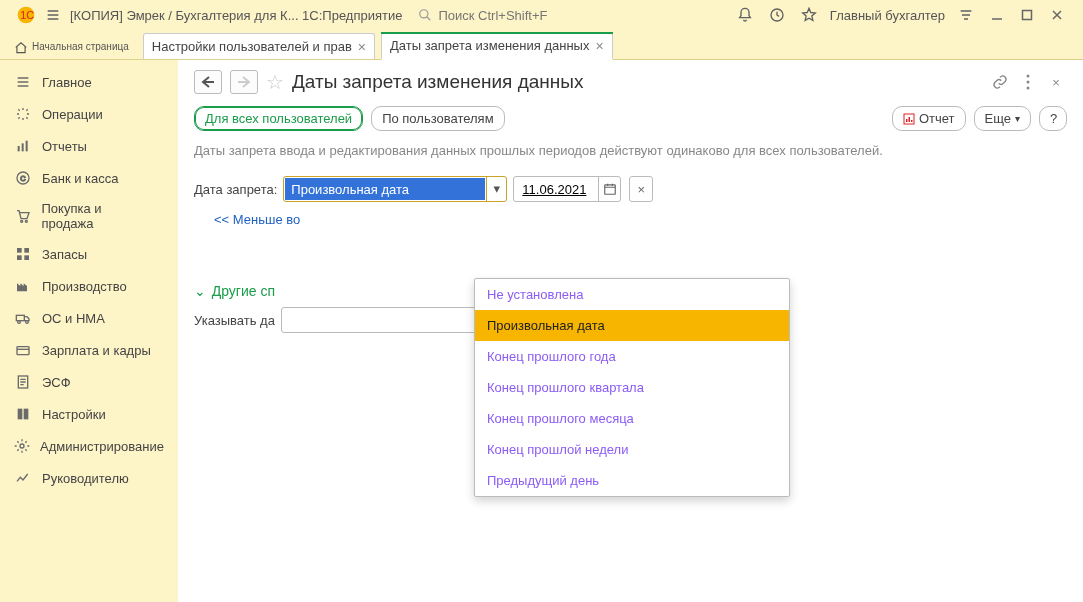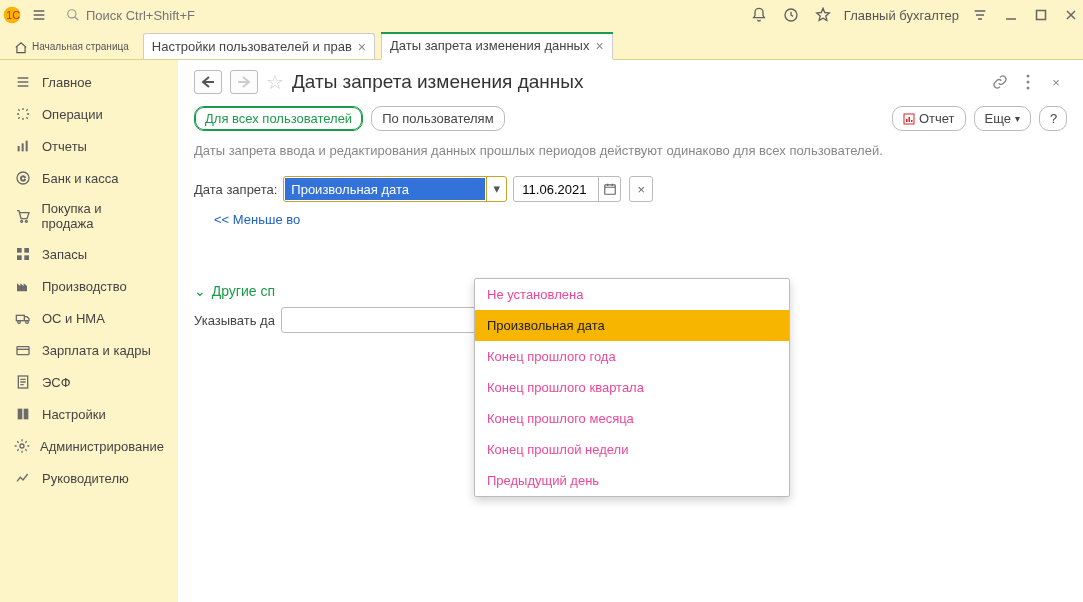--- a/index.html
+++ b/index.html
@@ -1,17 +1,17 @@
 <!DOCTYPE html>
 <html><head>
 <meta charset="utf-8">
 <style>
   *{box-sizing:border-box;font-family:Arial,sans-serif;}
   body{margin:0;padding:0;width:1083px;height:602px;background:#fff;overflow:hidden;font-size:13px;}
-  .titlebar{height:30px;background:#fdf4c8;display:flex;align-items:center;padding:0 2px;gap:6px;justify-content:flex-end;}
+  .titlebar{height:30px;background:#fdf4c8;display:flex;align-items:center;padding:0 16px;gap:6px;justify-content:flex-end;}
   .logo{width:20px;height:20px;display:inline-flex;align-items:center;justify-content:center;}
   .tb-icon{width:22px;height:22px;display:inline-flex;align-items:center;justify-content:center;color:#616161;cursor:pointer;}
   .tb-icon svg{width:16px;height:16px;stroke:currentColor;}
   .app-title{color:#555;font-size:13px;white-space:nowrap;}
   .search-wrap{margin-left:10px;display:flex;align-items:center;gap:4px;flex:1;color:#9a9a9a;}
   .search-input{border:none;background:transparent;outline:none;font-size:13px;color:#888;width:150px;}
   .tb-right{margin-left:auto;display:flex;align-items:center;gap:10px;color:#666;}
   .wnd-btn{width:20px;height:20px;display:inline-flex;align-items:center;justify-content:center;color:#666;}
 
   .tabrow{height:30px;background:#fdf4c8;display:flex;align-items:flex-end;padding:0 6px;border-bottom:1px solid #dcd18b;}
@@ -40,49 +40,50 @@
   .round-btn.green{color:#1a9c4a;box-shadow:0 0 0 1px #1a9c4a inset;border-color:#1a9c4a;}
   .spacer{flex:1;}
   .info-text{color:#888;font-size:13px;margin-bottom:18px;}
 
   .form-row{display:flex;align-items:center;gap:6px;}
   .label{color:#444;}
   .combo{display:flex;align-items:center;border:1px solid #c9a227;border-radius:3px;height:26px;background:#fff;position:relative;}
   .combo-input{background:#3272d9;color:#fff;border:none;padding:3px 6px;font-size:13px;width:200px;outline:none;margin:1px;height:22px;}
   .combo-dd{border-left:1px solid #c9a227;width:20px;text-align:center;color:#555;cursor:pointer;line-height:24px;}
   .date-box{display:flex;align-items:center;border:1px solid #bbb;border-radius:3px;height:26px;}
-  .date-input{border:none;padding:3px 8px;font-size:13px;width:84px;outline:none;}
+  .date-input{border:none;padding:3px 8px;font-size:13px;width:84px;outline:none;text-decoration:underline;}
   .date-btn{border-left:1px solid #bbb;width:22px;height:24px;display:inline-flex;align-items:center;justify-content:center;color:#666;}
   .x-btn{width:24px;height:26px;border:1px solid #bbb;border-radius:3px;display:inline-flex;align-items:center;justify-content:center;color:#666;margin-left:2px;}
 
   .link-less{color:#2061c5;font-size:13px;margin-top:10px;display:inline-block;cursor:pointer;margin-left:20px;}
   .section-hdr{display:flex;align-items:center;gap:6px;color:#1a9c4a;font-size:14px;margin-top:56px;cursor:pointer;}
   .sub-row{display:flex;align-items:center;gap:6px;margin-top:8px;}
   .sub-combo{border:1px solid #bbb;border-radius:3px;height:26px;width:310px;display:flex;align-items:center;justify-content:flex-end;padding-right:4px;}
   .sub-combo-dd{color:#555;}
 
   .dropdown{position:absolute;top:218px;left:296px;width:316px;background:#fff;border:1px solid #bbb;box-shadow:0 4px 10px rgba(0,0,0,0.18);border-radius:2px;z-index:50;}
-  .dd-item{padding:8px 12px;font-size:13px;color:#ec4899;cursor:pointer;}
+  .dd-item{padding:8px 12px;font-size:13px;color:#8b5cf6;cursor:pointer;}
   .dd-item.selected{background:#f7b500;color:#222;}
 </style>
 </head>
 <body>
 
 <div class="titlebar">
   <span class="logo">
     <svg viewBox="0 0 24 24">
         <circle cx="12" cy="12" r="10" fill="#f7b500"></circle>
         <text x="5" y="17" font-size="13" fill="#d22">1С</text>
       </svg>
   </span>
   <span class="tb-icon">
     <svg viewBox="0 0 24 24" fill="none" stroke-width="2">
         <path d="M4 6h16M4 12h16M4 18h16"></path>
       </svg>
   </span>
+  <span class="app-title">[КОПИЯ] Эмрек / Бухгалтерия для К...   1С:Предприятие</span>
   <div class="search-wrap">
     <svg width="14" height="14" viewBox="0 0 24 24" fill="none" stroke="#999" stroke-width="2">
         <circle cx="10" cy="10" r="7"></circle>
         <path d="M21 21l-6-6"></path>
       </svg>
     <input class="search-input" placeholder="Поиск Ctrl+Shift+F" style="">
   </div>
   <div class="tb-right">
     <span class="tb-icon">
         <svg viewBox="0 0 24 24" fill="none" stroke-width="2">

